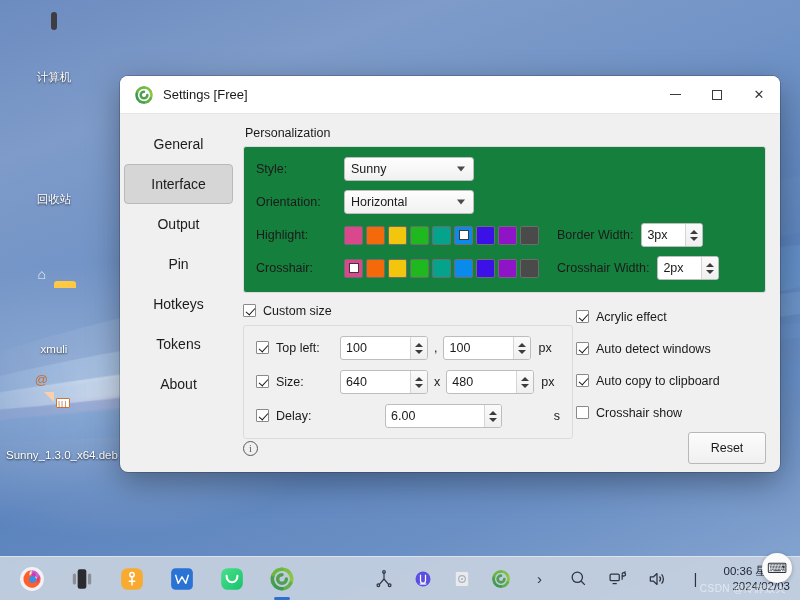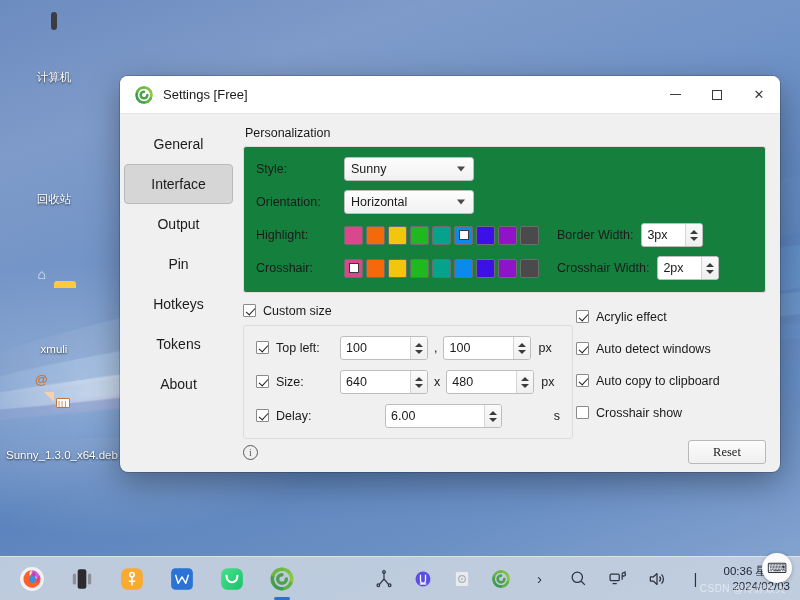--- a/index.html
+++ b/index.html
@@ -148,23 +148,23 @@
   .srow .cb{ width:84px; flex:none;}
   .unit{ margin-left:7px; font-size:12.5px;}
   .sep{ margin:0 6px; font-size:12.5px;}
 
   #rightChecks{ position:absolute; right:14px; top:196px; width:190px;}
   #rightChecks .cb{ display:flex; margin-bottom:18px;}
 
   #footer{ position:absolute; left:6px; right:14px; bottom:8px; display:flex; align-items:center;}
   .info-ico{ width:15px;height:15px;border:1.3px solid #5a5a5a;border-radius:50%;
     font-size:10px;line-height:13px;text-align:center;color:#5a5a5a;font-family:"Liberation Serif",serif;}
-  .btn{ margin-left:auto; width:78px;height:24px;background:linear-gradient(180deg,#fcfcfc,#f0f0f0);
+  .btn{ margin-left:auto; width:78px;height:32px;background:linear-gradient(180deg,#fcfcfc,#f0f0f0);
     border:1px solid #b8b8b8;border-radius:3px;font-size:12.5px;color:#1a1a1a;
-    font-family:Liberation Serif, serif; cursor:pointer;}
+    font-family:Liberation Sans, sans-serif; cursor:pointer;}
 
   
   #taskbar{
     position:absolute; left:0; right:0; bottom:0; height:44px;
     background:rgba(196,208,224,.92);
     border-top:1px solid rgba(255,255,255,.45);
     display:flex; align-items:center;
   }
   .tb-left{ display:flex; align-items:center; gap:22px; padding-left:18px;}
   .tb-ico{ width:28px;height:28px; display:flex;align-items:center;justify-content:center;

